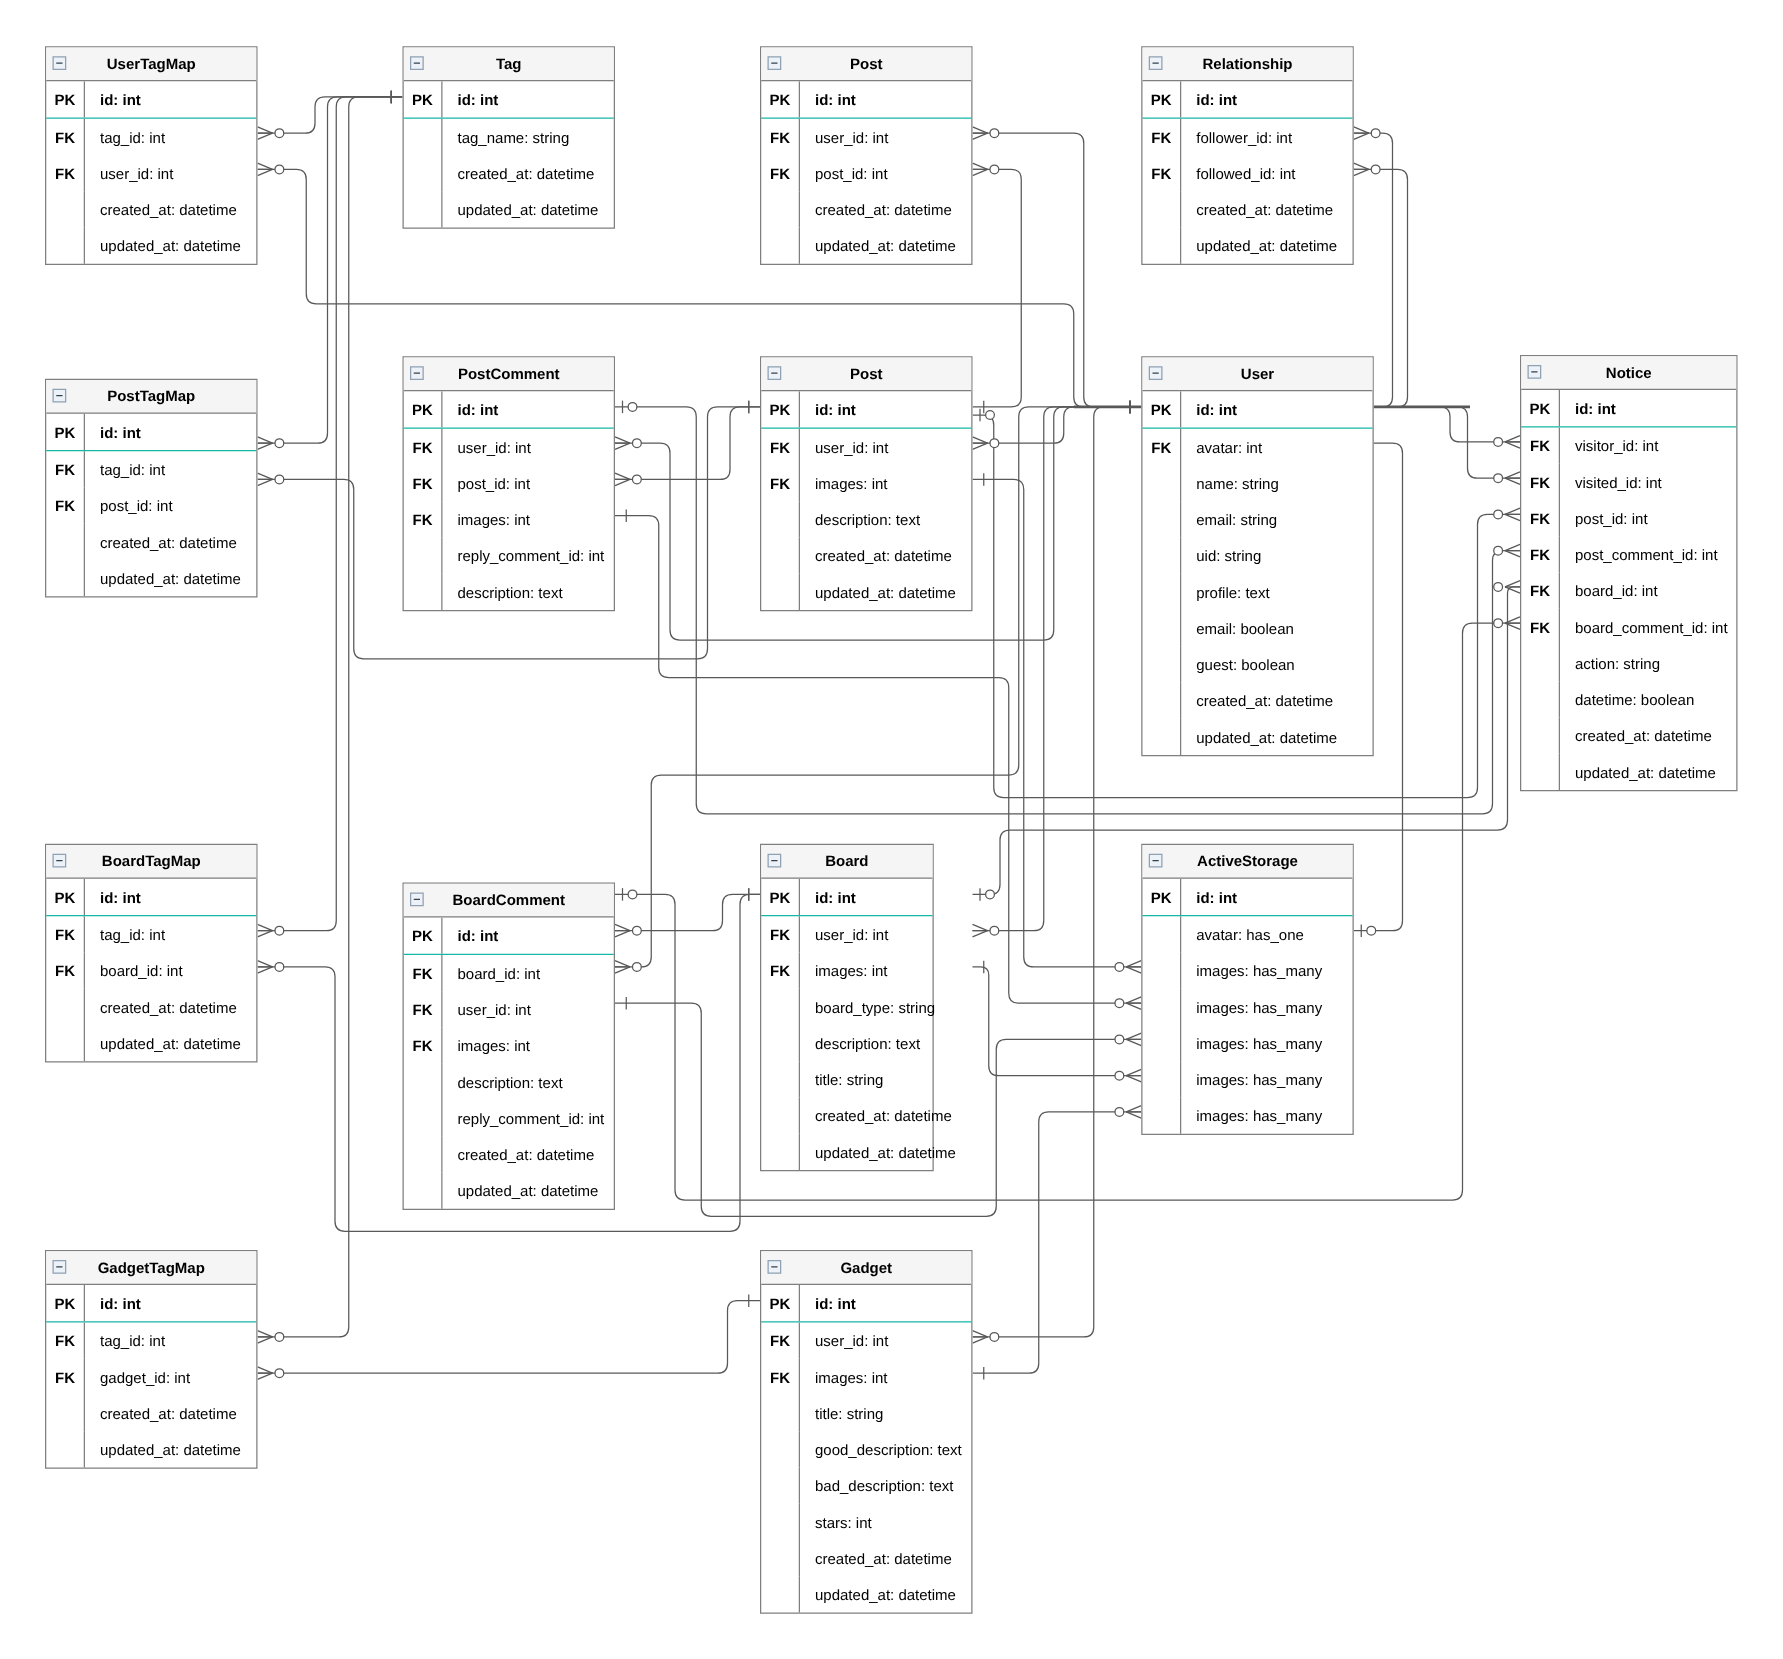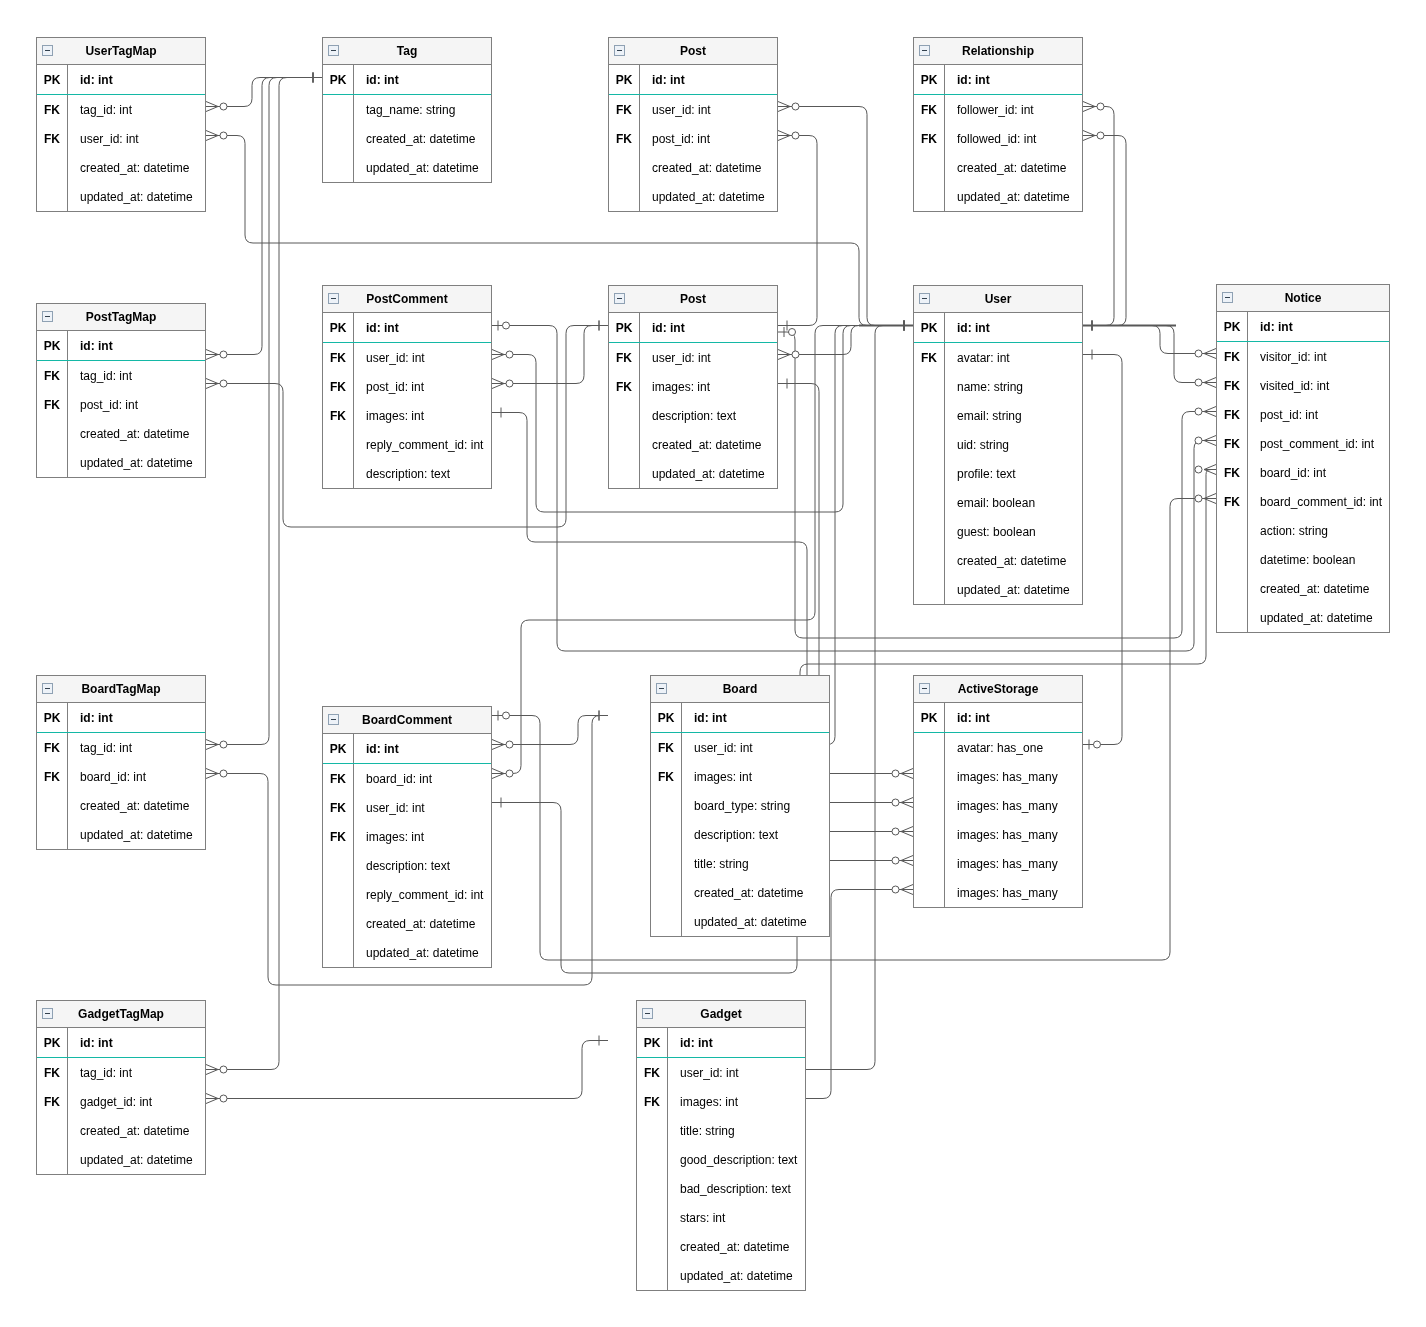--- a/index.html
+++ b/index.html
@@ -557,21 +557,21 @@
       </div>
       <div class="row">
         <span class="key"></span>
         <span class="lbl">created_at: datetime</span>
       </div>
       <div class="row">
         <span class="key"></span>
         <span class="lbl">updated_at: datetime</span>
       </div>
     </div>
-    <div class="tbl" style="left: 913px; top: 285px; width: 170px;">
+    <div class="tbl" style="left: 913px; top: 285px; width: 186px;">
       <div class="hd">
         <span class="cicon">
           <i class="minus"></i>
         </span>
         <span class="ttl">User</span>
       </div>
       <div class="row pkrow">
         <span class="key">PK</span>
         <span class="lbl pklbl">id: int</span>
       </div>
@@ -725,21 +725,21 @@
       </div>
       <div class="row">
         <span class="key"></span>
         <span class="lbl">created_at: datetime</span>
       </div>
       <div class="row">
         <span class="key"></span>
         <span class="lbl">updated_at: datetime</span>
       </div>
     </div>
-    <div class="tbl" style="left: 608px; top: 675px; width: 180px; margin-left: 42px;">
+    <div class="tbl" style="left: 608px; top: 675px; width: 139px;">
       <div class="hd">
         <span class="cicon">
           <i class="minus"></i>
         </span>
         <span class="ttl">Board</span>
       </div>
       <div class="row pkrow">
         <span class="key">PK</span>
         <span class="lbl pklbl">id: int</span>
       </div>
@@ -829,21 +829,21 @@
       </div>
       <div class="row">
         <span class="key"></span>
         <span class="lbl">created_at: datetime</span>
       </div>
       <div class="row">
         <span class="key"></span>
         <span class="lbl">updated_at: datetime</span>
       </div>
     </div>
-    <div class="tbl" style="left: 608px; top: 1000px; width: 170px; margin-left: 28px;">
+    <div class="tbl" style="left: 608px; top: 1000px; width: 170px;">
       <div class="hd">
         <span class="cicon">
           <i class="minus"></i>
         </span>
         <span class="ttl">Gadget</span>
       </div>
       <div class="row pkrow">
         <span class="key">PK</span>
         <span class="lbl pklbl">id: int</span>
       </div>

